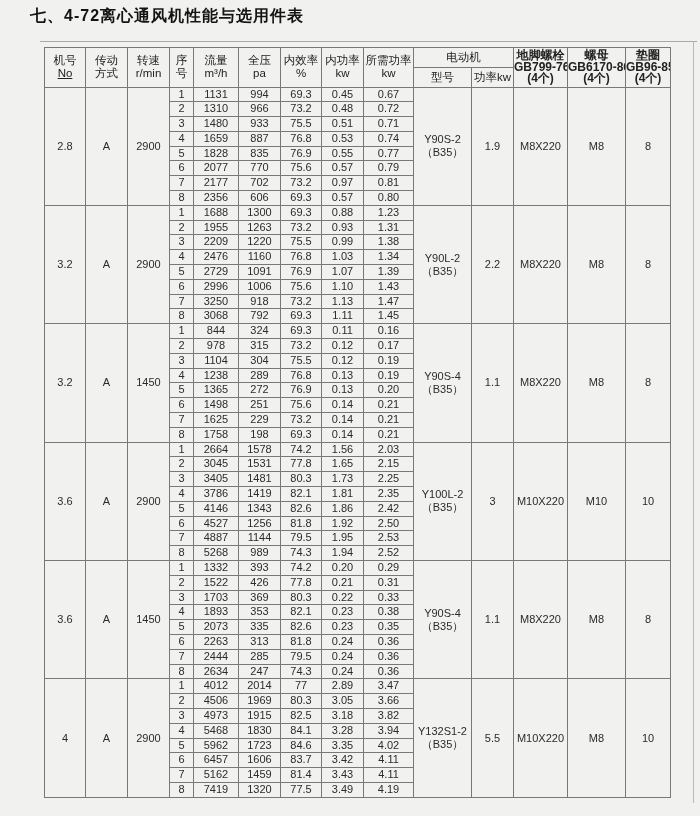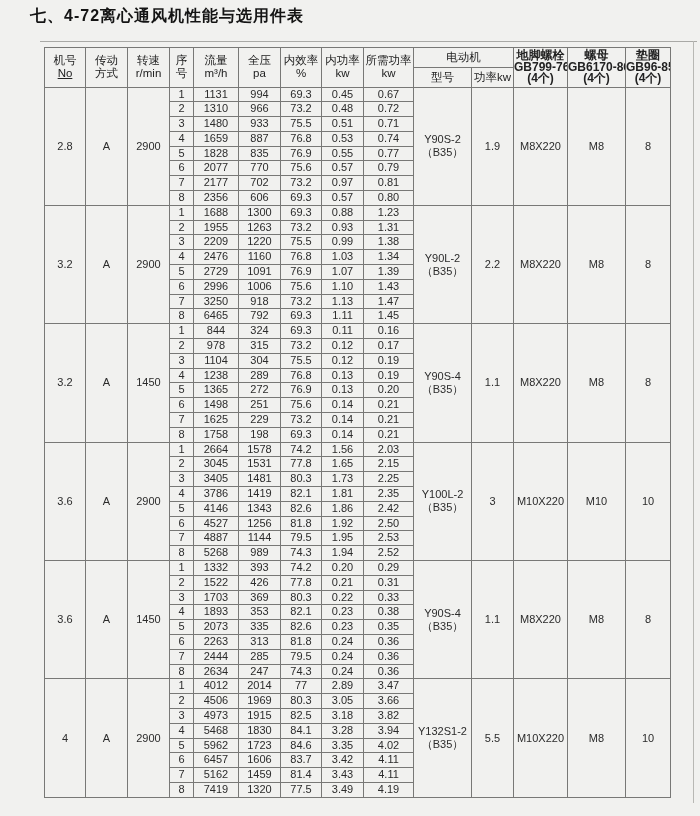--- a/index.html
+++ b/index.html
@@ -270,21 +270,21 @@
       <tr>
         <td>7</td>
         <td>3250</td>
         <td>918</td>
         <td>73.2</td>
         <td>1.13</td>
         <td>1.47</td>
       </tr>
       <tr>
         <td>8</td>
-        <td>6465</td>
+        <td>3068</td>
         <td>792</td>
         <td>69.3</td>
         <td>1.11</td>
         <td>1.45</td>
       </tr>
       <tr>
         <td rowspan="8" class="grp">3.2</td>
         <td rowspan="8" class="grp">A</td>
         <td rowspan="8" class="grp">1450</td>
         <td>1</td>

